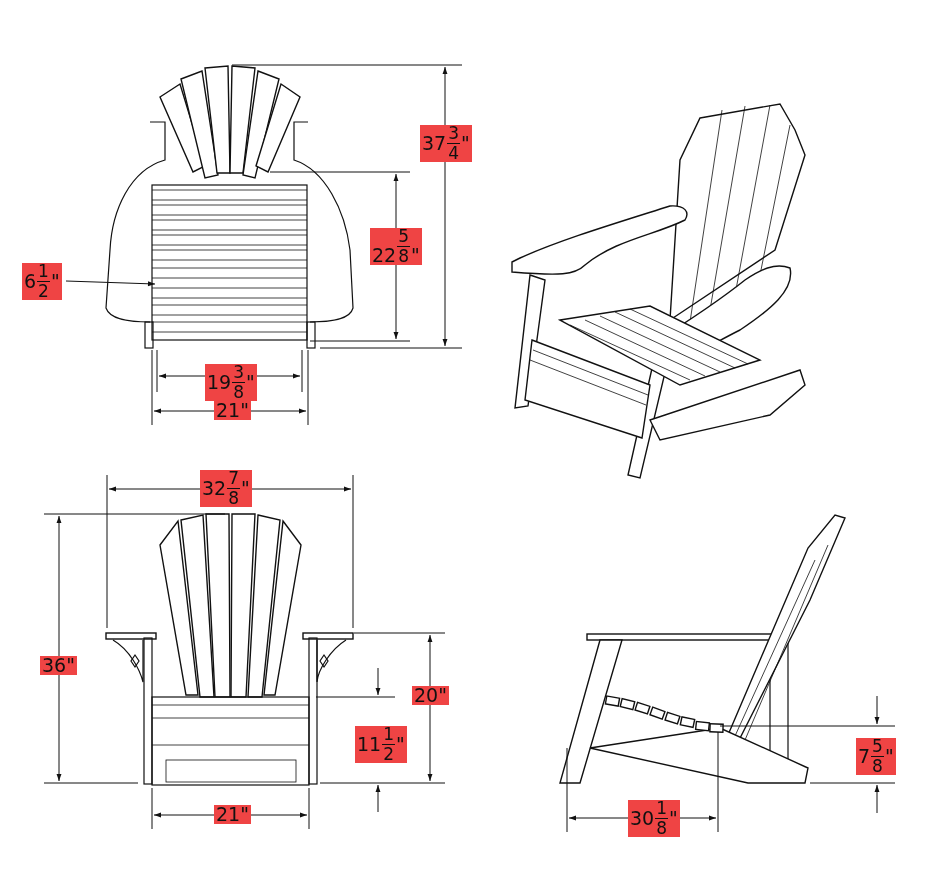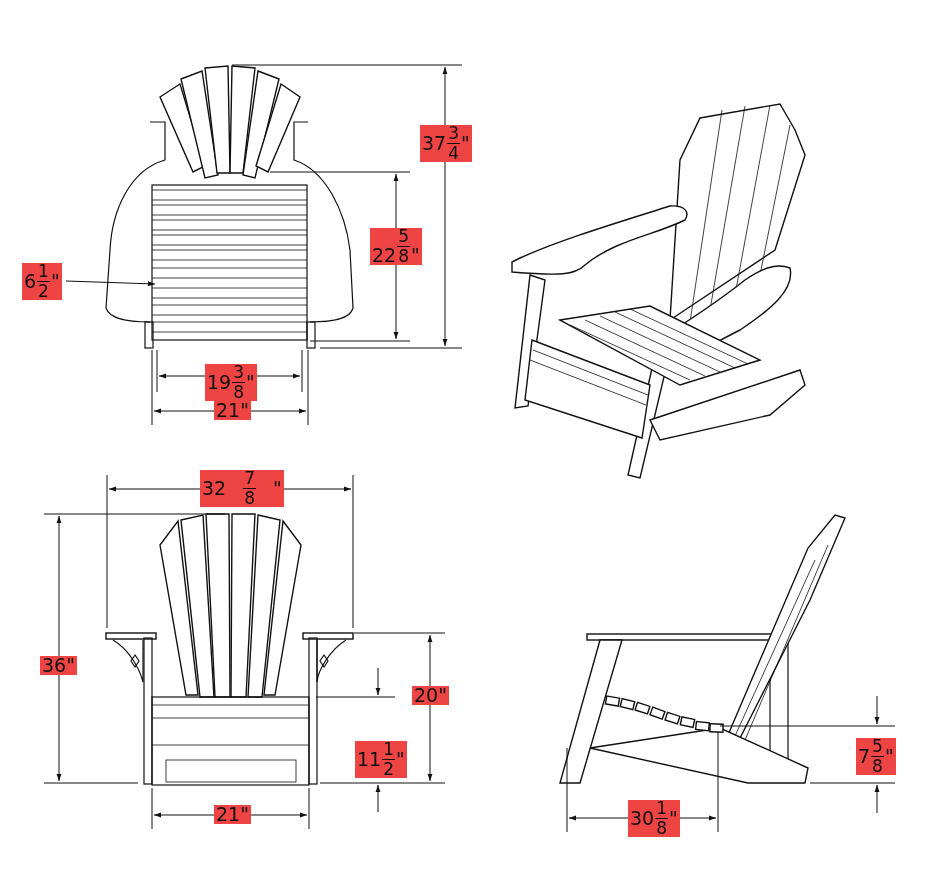--- a/index.html
+++ b/index.html
@@ -217,31 +217,31 @@
 <div class="lbl" style="left:205px;top:358px;margin-top:6px;">
   <span>19</span>
   <span class="frac">
       <span class="num">3</span>
       <span class="den">8</span>
     </span>
   <span>"</span>
 </div>
 <div class="lbl" style="left:214px;top:401px;">21"</div>
 
-<div class="lbl" style="left:200px;top:470px;gap:16px;">
+<div class="lbl" style="left:200px;top:470px;">
   <span>32</span>
   <span class="frac">
       <span class="num">7</span>
       <span class="den">8</span>
     </span>
   <span>"</span>
 </div>
 <div class="lbl" style="left:40px;top:656px;">36"</div>
 <div class="lbl" style="left:412px;top:686px;">20"</div>
-<div class="lbl" style="left:355px;top:741px;">
+<div class="lbl" style="left:355px;top:726px;">
   <span>11</span>
   <span class="frac">
       <span class="num">1</span>
       <span class="den">2</span>
     </span>
   <span>"</span>
 </div>
 <div class="lbl" style="left:214px;top:805px;">21"</div>
 
 <div class="lbl" style="left:856px;top:738px;">

